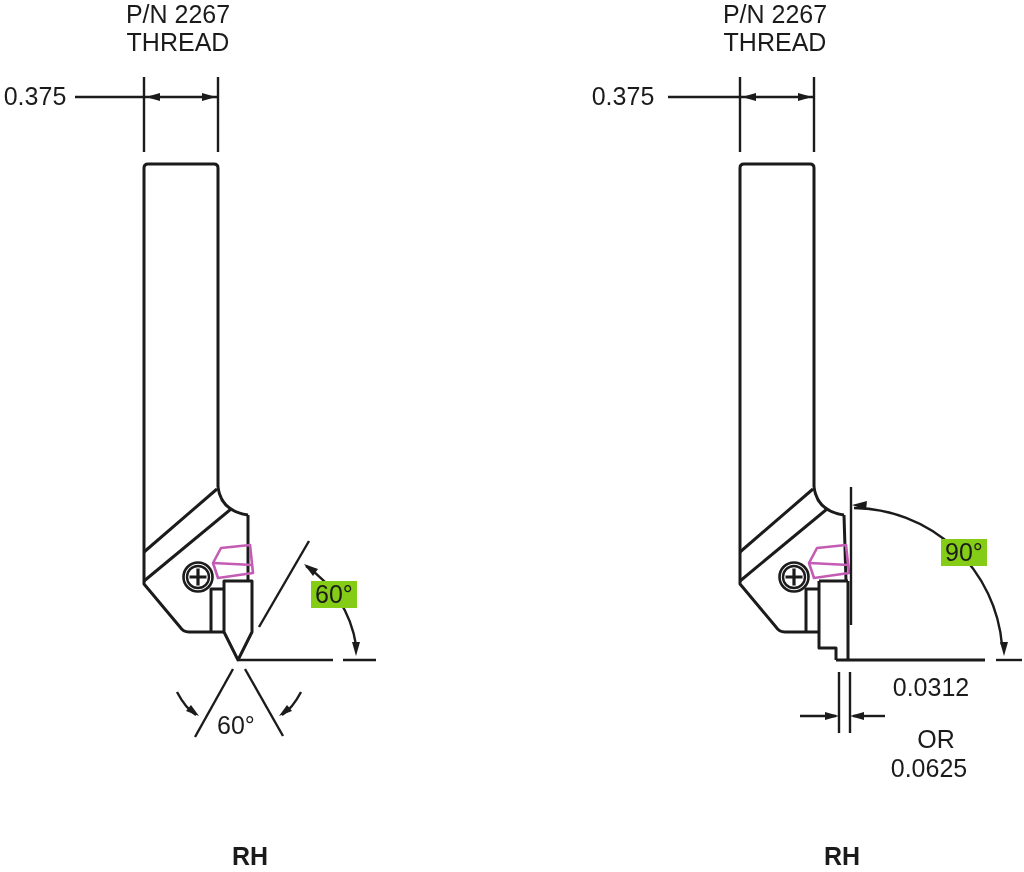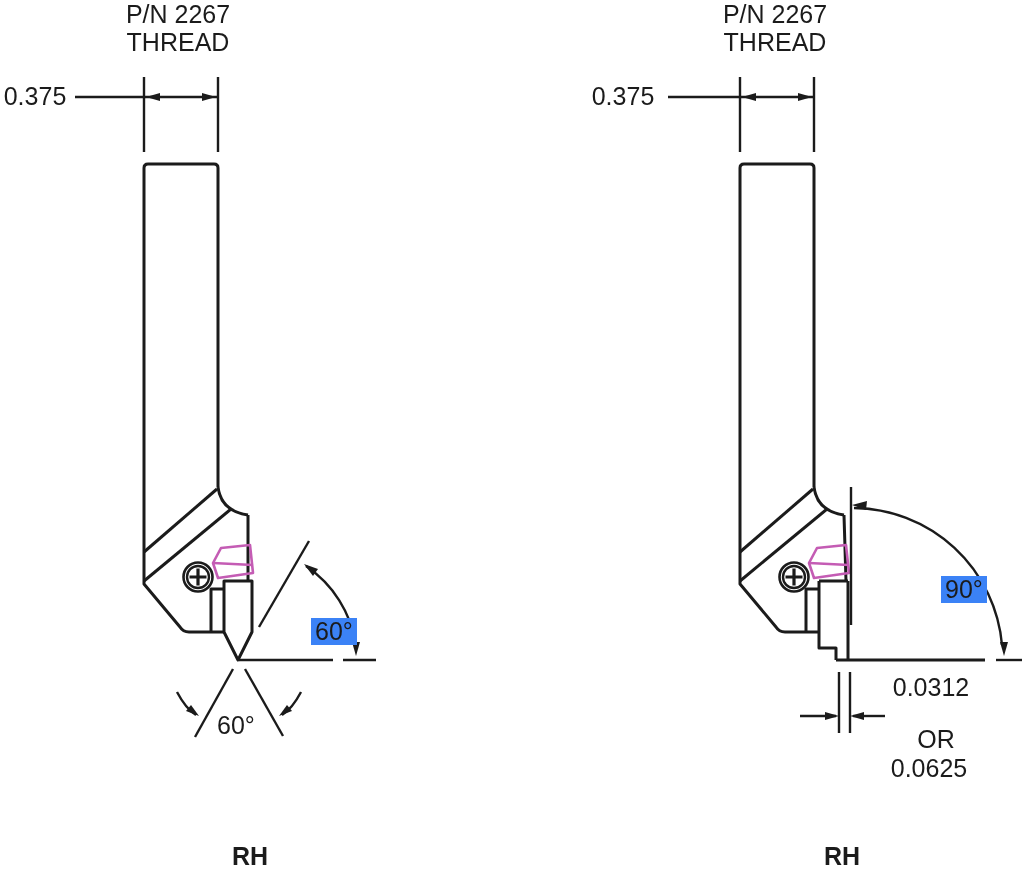--- a/index.html
+++ b/index.html
@@ -5,21 +5,21 @@
   html,body{margin:0;padding:0;background:#fff;}
   .canvas{
     position:relative;width:1024px;height:872px;background:#fff;overflow:hidden;
     font-family:"Liberation Sans","DejaVu Sans",sans-serif;color:#1b1b1b;
   }
   .canvas svg{position:absolute;left:0;top:0;}
   .label{
     position:absolute;font-size:25px;line-height:27px;text-align:center;
     white-space:nowrap;color:#1b1b1b;
   }
-  .masked{background:#3b82f6;padding:0 4px;margin-top:37px;}
+  .masked{background:#84cc16;padding:0 4px;}
   .w160{width:160px;} .w120{width:120px;} .w70{width:70px;} .w60{width:60px;font-weight:bold;}
   
   .t-title1{left:98px;top:1px;}
   .t-title2{left:98px;top:29px;}
   .g-title1{left:695px;top:1px;}
   .g-title2{left:695px;top:29px;}
   .t-width{left:0px;top:83px;}
   .g-width{left:588px;top:83px;}
   .t-angle-side{left:311px;top:581px;}
   .t-angle-bottom{left:217px;top:712px;}

